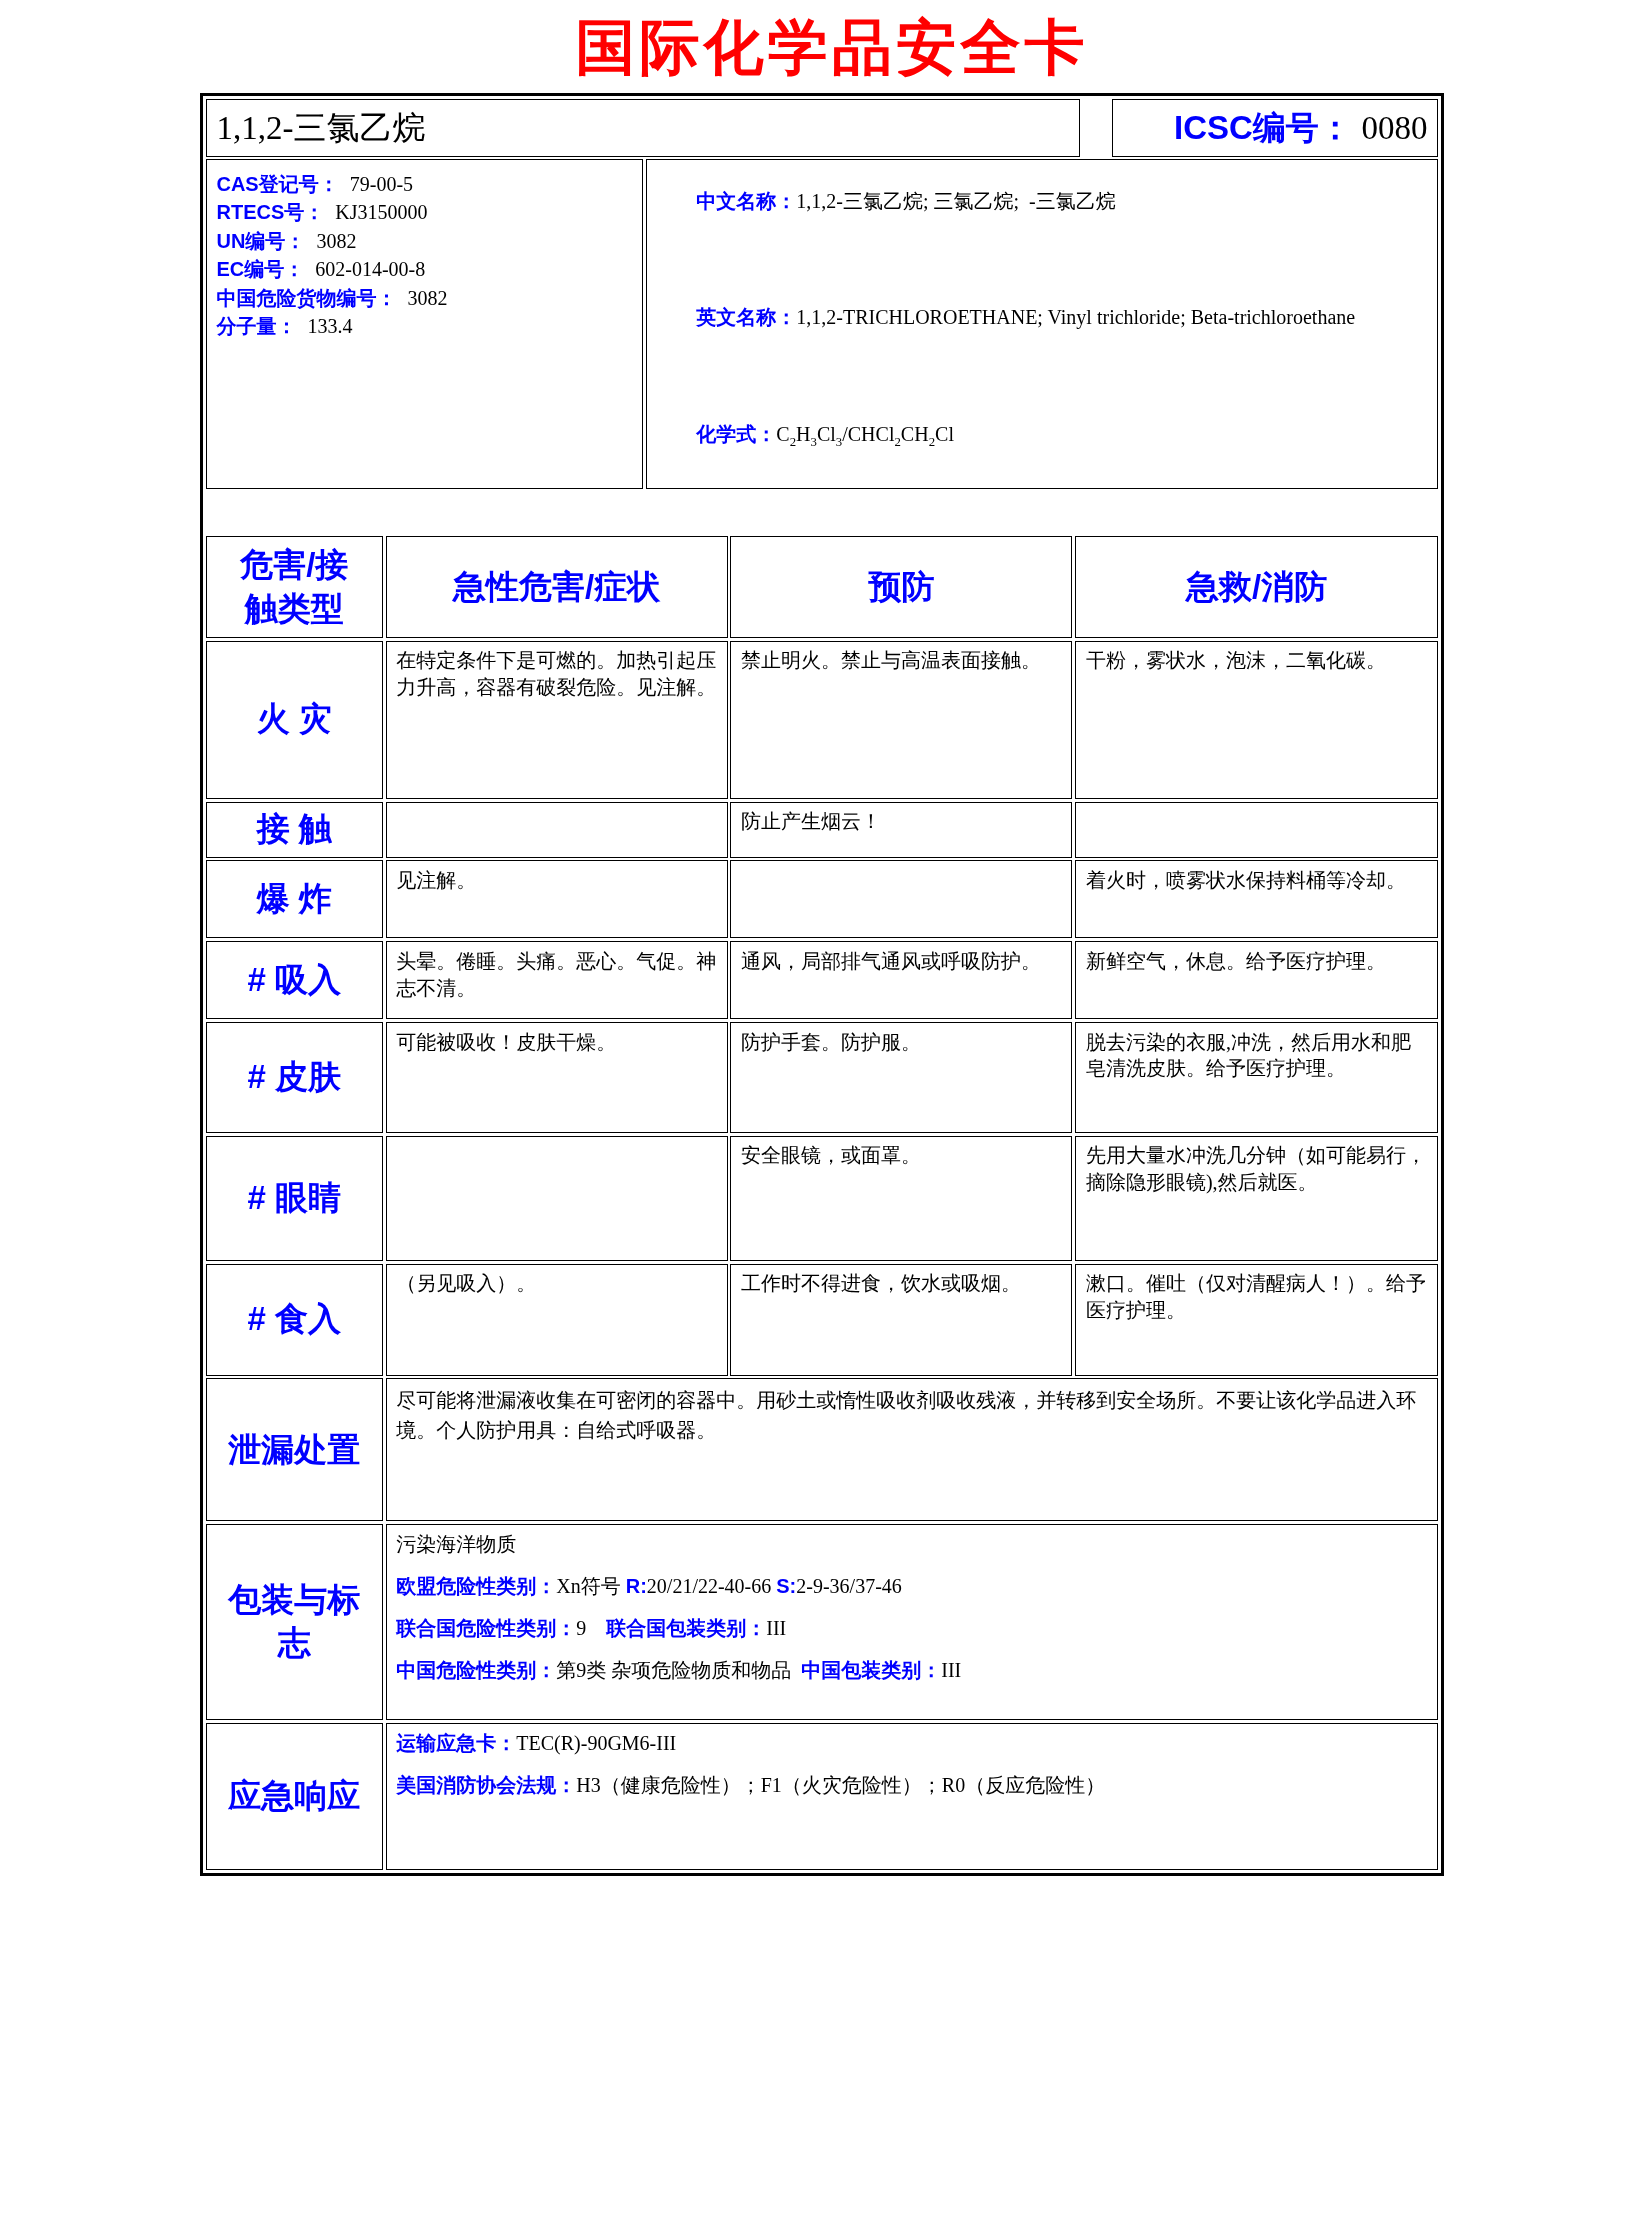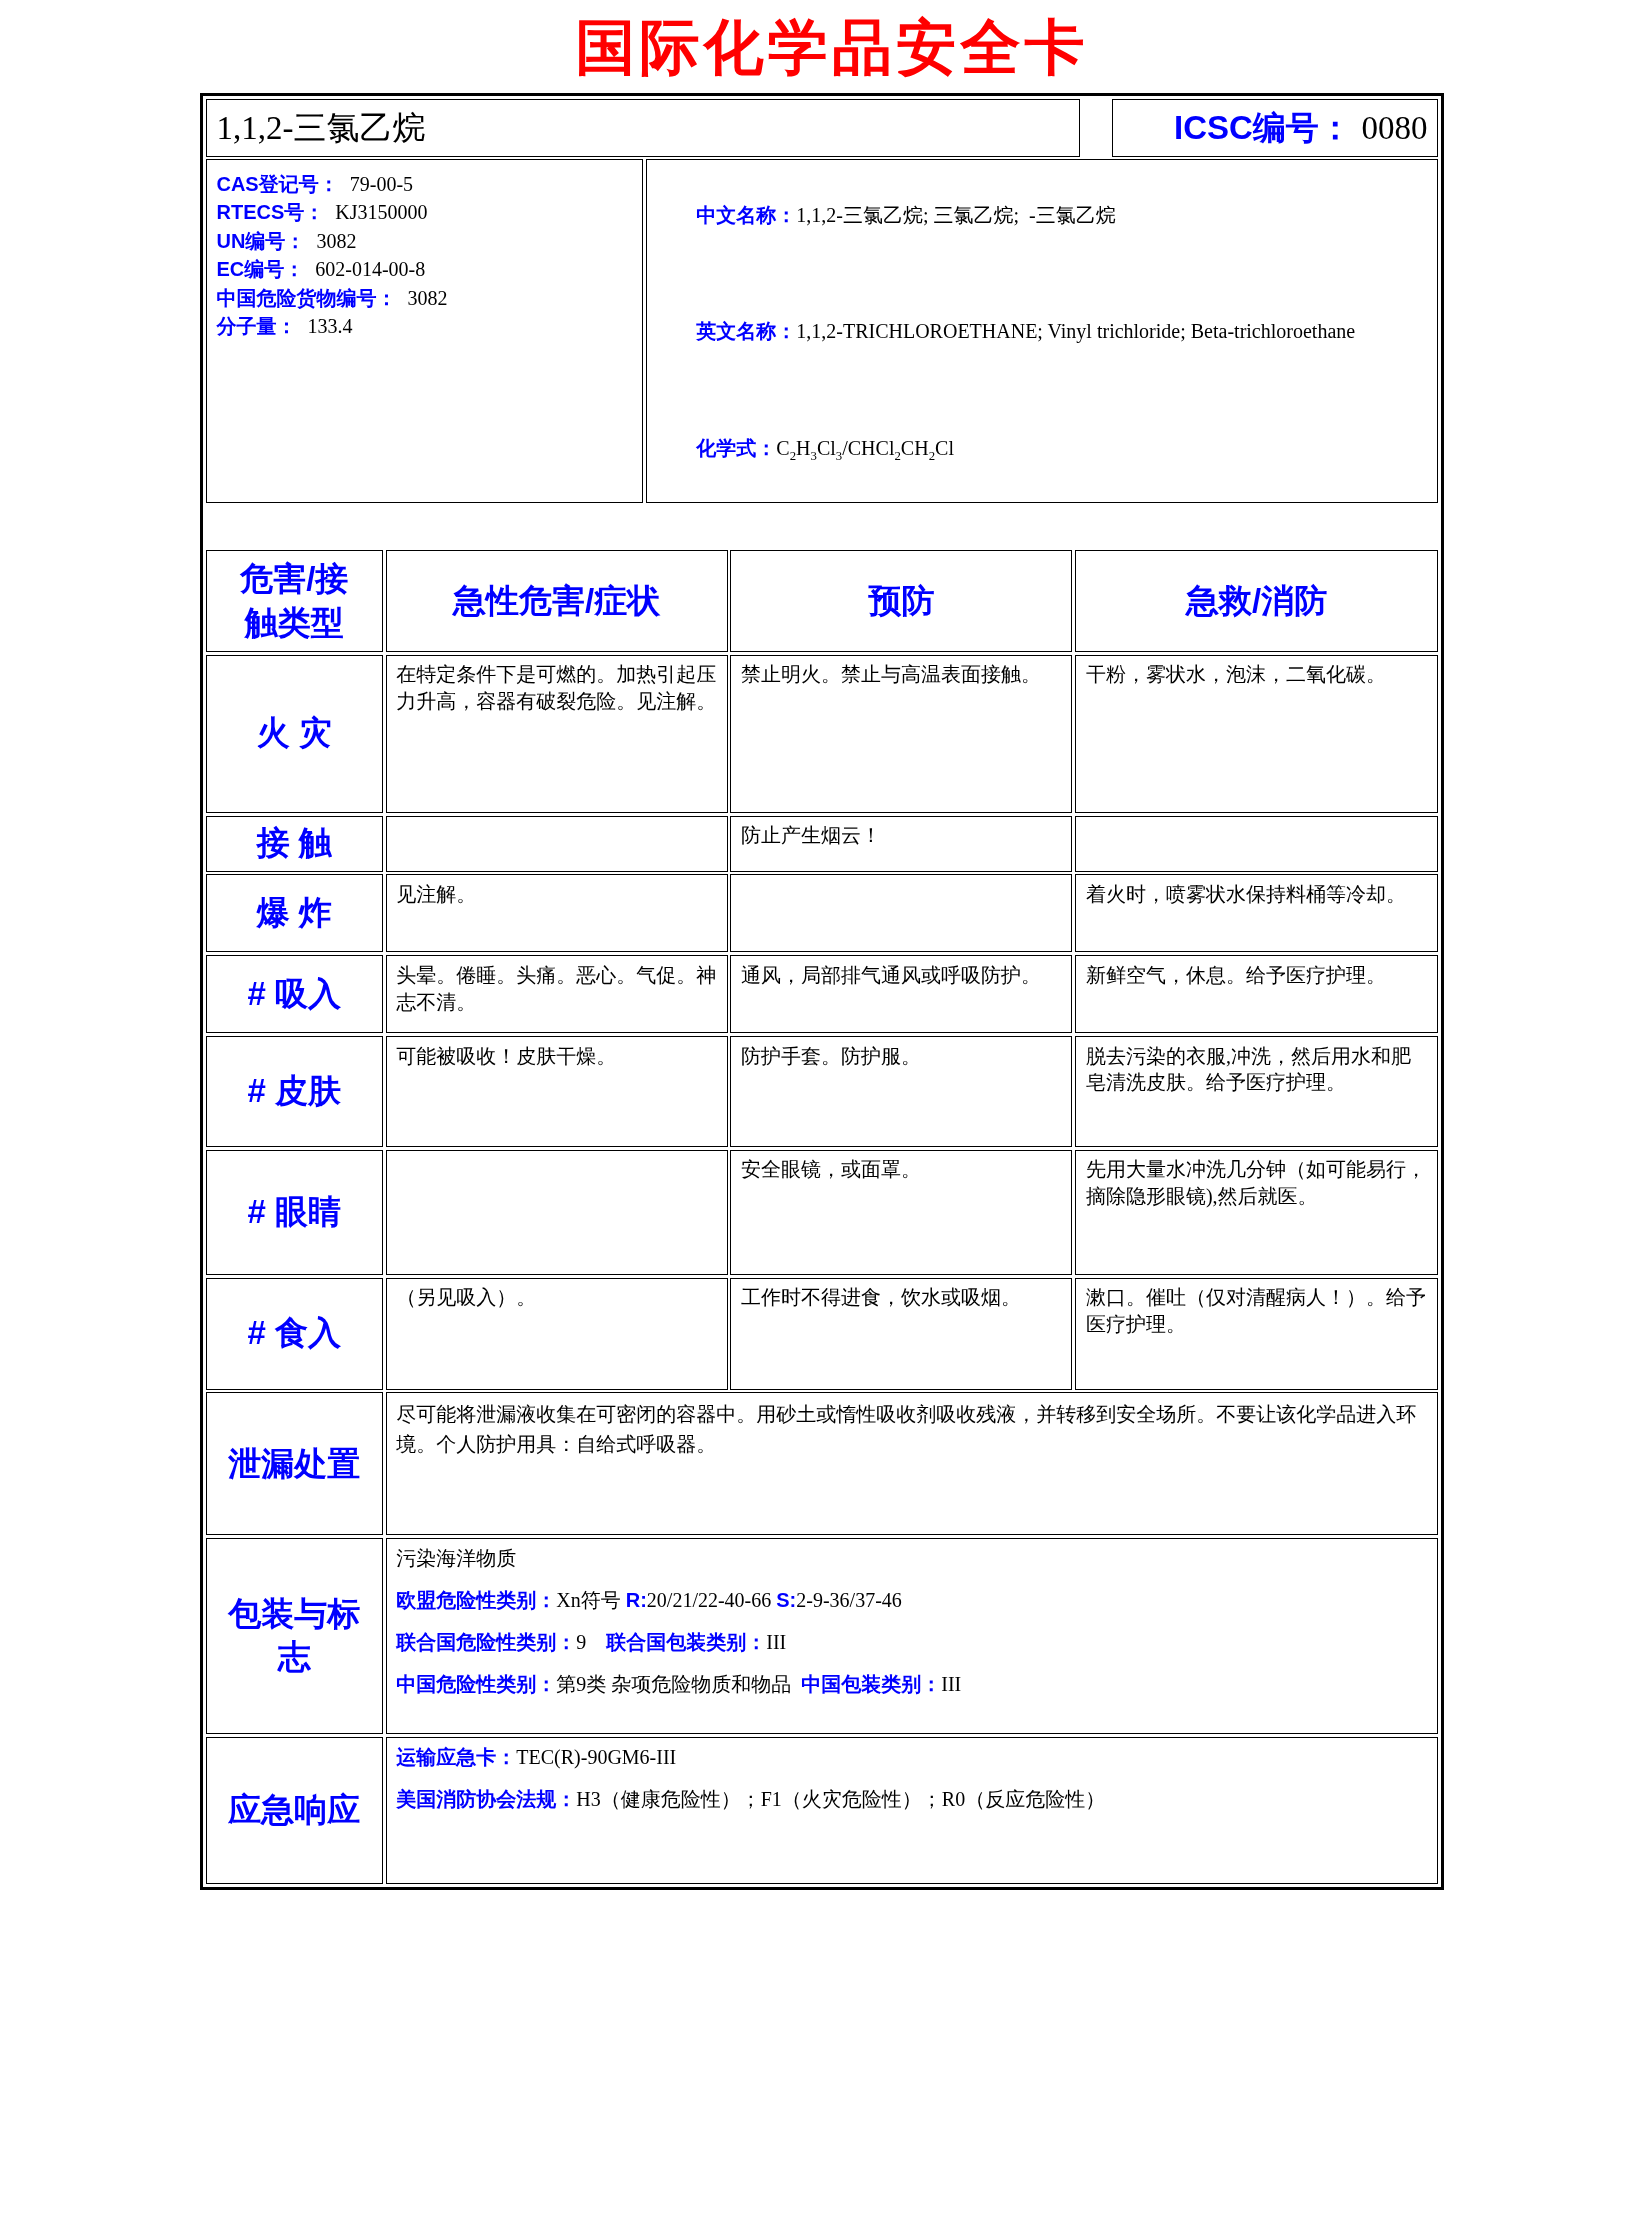--- a/index.html
+++ b/index.html
@@ -60,21 +60,21 @@
     line-height: 1.3;
   }
   .name-cell { display: flex; align-items: center; font-size: 33px; }
   .icsc-cell { display: flex; align-items: center; justify-content: flex-end; font-size: 33px; }
   .icsc-cell .num { margin-left: 9.7px; color: #000; font-weight: normal; font-family: "Liberation Serif", serif; text-align: right; }
 
   .id-line { white-space: nowrap; }
   .id-line .val { margin-left: 11px; }
   .ids-cell { padding-top: 9.7px; padding-bottom: 9.7px; line-height: 1.42; }
 
-  .names-cell { padding-top: 15px; }
+  .names-cell { padding-top: 1px; }
   .name-block { margin-bottom: 36px; white-space: pre-wrap; }
   .name-block:last-child { margin-bottom: 4.2px; }
   sub { font-size: 64%; }
 
   .head-cell {
     display: flex; align-items: center; justify-content: center;
     text-align: center;
     color: #0000FF;
     font-family: "Liberation Sans", "DejaVu Sans", sans-serif;
     font-weight: bold;

